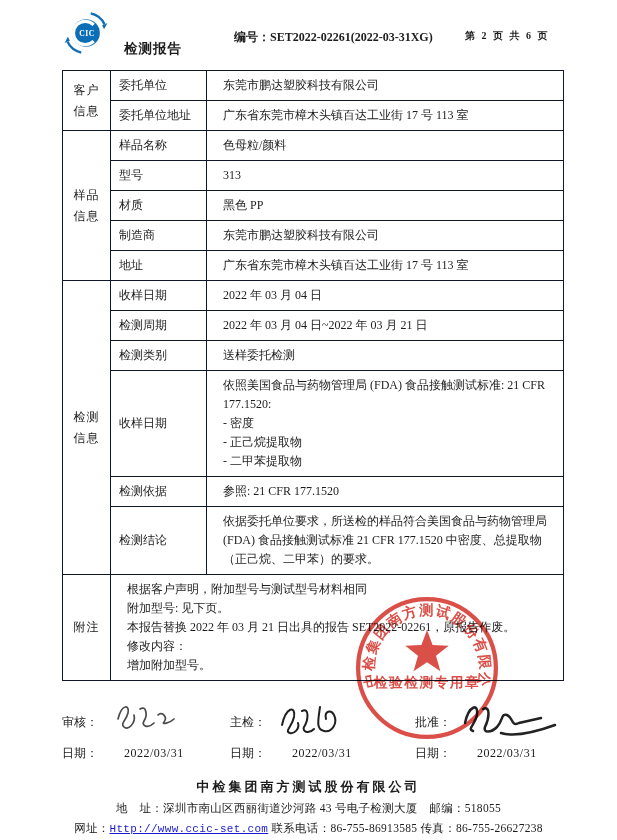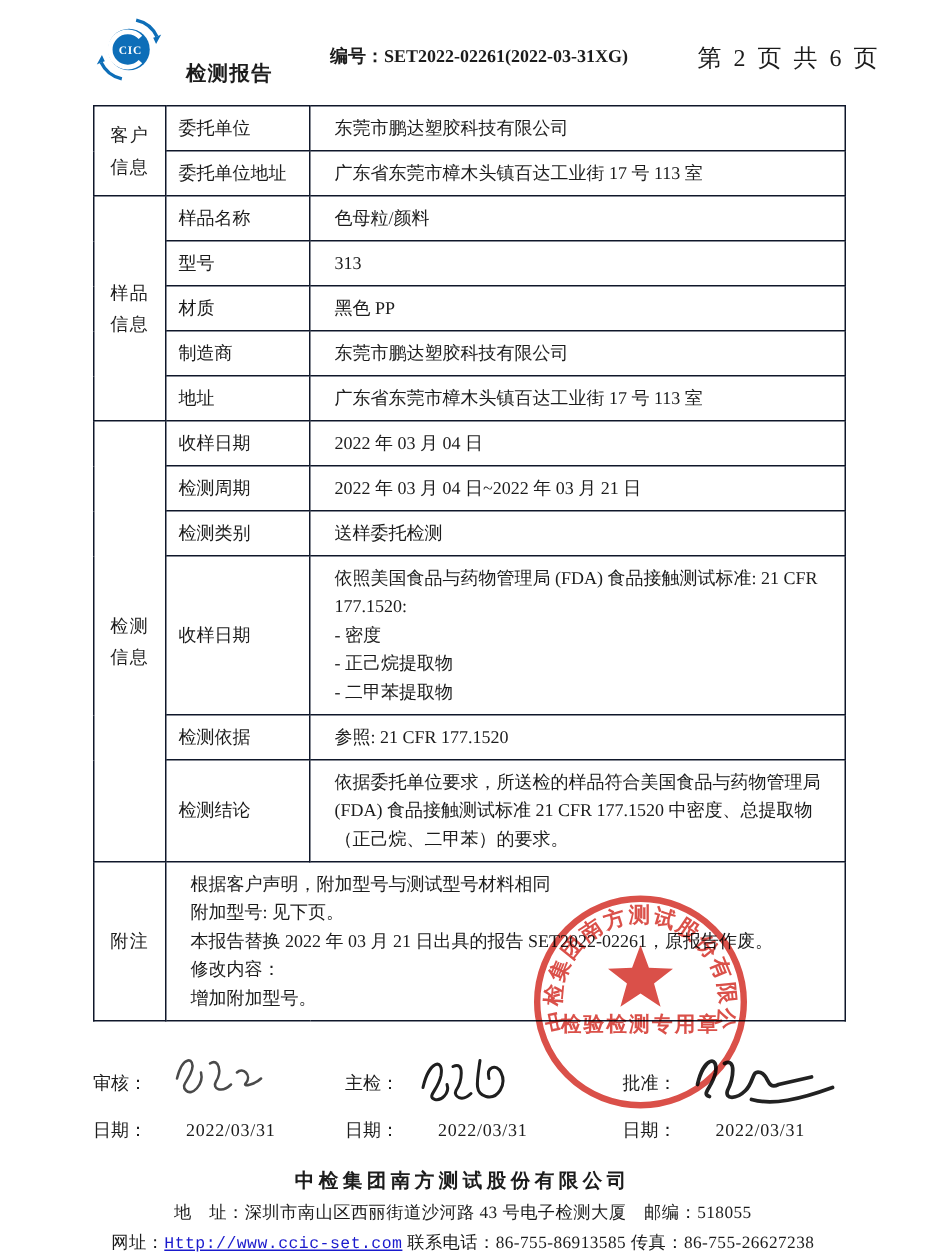--- a/index.html
+++ b/index.html
@@ -5,22 +5,22 @@
   * { margin:0; padding:0; box-sizing:border-box; }
   html,body { width:617px; height:840px; background:#ffffff; overflow:hidden; }
   body {
     font-family:"Liberation Serif","DejaVu Serif",serif;
     color:#1c1c1c; font-size:12px; position:relative;
   }
   
   .header { position:relative; height:56px; }
   .logo { position:absolute; left:64px; top:12px; }
   .report-title { position:absolute; left:124px; top:40px; font-size:13.5px; font-weight:bold; letter-spacing:1px; }
-  .report-no { position:absolute; left:220px; top:29px; font-size:12px; font-weight:bold; }
-  .page-info { position:absolute; left:465px; top:29px; font-size:16px; font-weight:normal; letter-spacing:2px; }
+  .report-no { position:absolute; left:234px; top:29px; font-size:12px; font-weight:bold; }
+  .page-info { position:absolute; left:465px; top:29px; font-size:10px; font-weight:bold; letter-spacing:2px; }
   
   table.report { border-collapse:collapse; table-layout:fixed; margin:14px 0 0 62px; width:502px; }
   table.report td { border:1px solid #0f172a; line-height:19px; vertical-align:middle;margin-top:35px; }
   td.sec { width:48px; text-align:center; padding:5px 2px; }
   td.sec .vert { width:28px; margin:0 auto; line-height:21px; letter-spacing:1px; }
   td.lab { width:96px; padding:5px 8px; }
   td.val { padding:5px 16px; }
   .multiline { white-space:pre-line; }
   
   .sig-row { margin:12px 0 0 62px; width:502px; display:grid; grid-template-columns:168px 185px 149px; align-items:center; }

